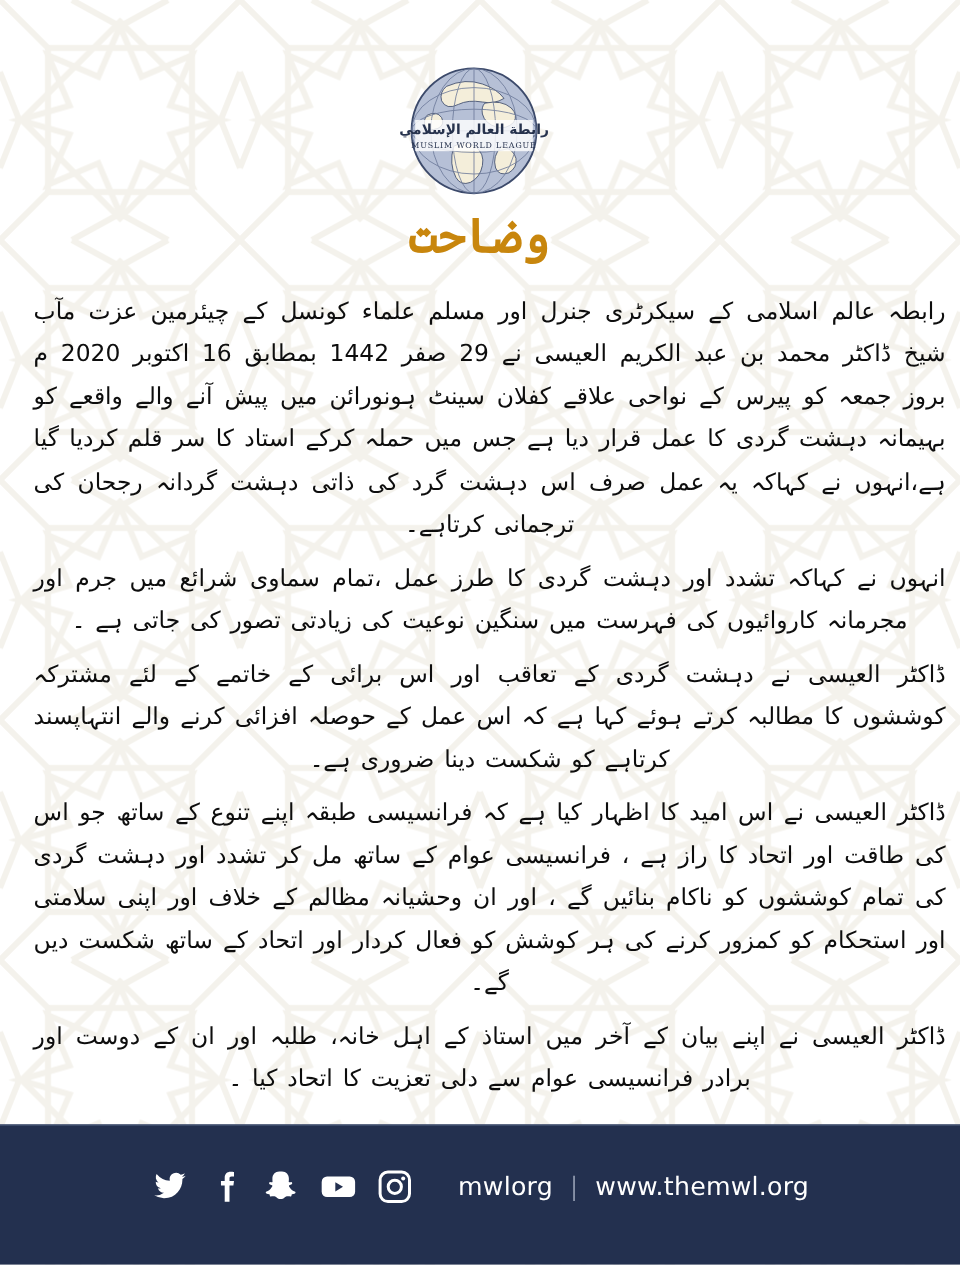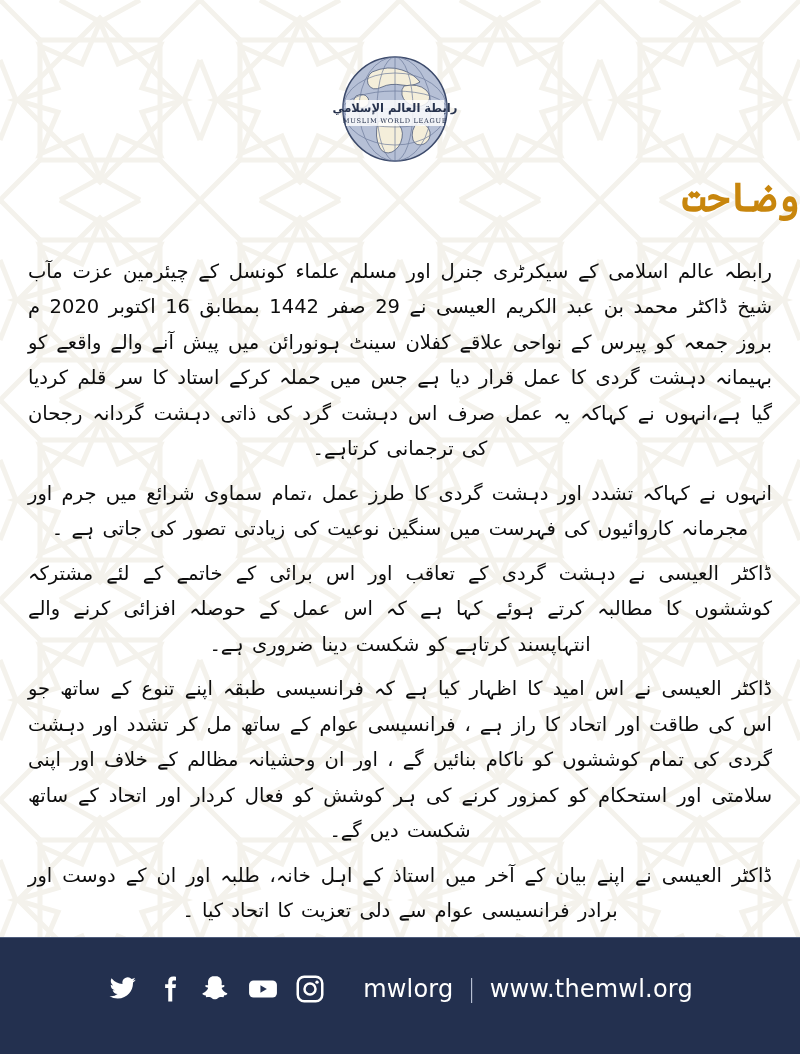--- a/index.html
+++ b/index.html
@@ -61,40 +61,39 @@
     position: relative;
   }
   .logo svg { display: block; }
 
   
   .doc-title {
     position: absolute;
     top: 172px;
     left: 0;
     right: 0;
-    text-align: right;
-    font-family: Liberation Sans, sans-serif;
+    text-align: center;
+    font-family: Liberation Serif, serif;
     font-size: 40px;
     line-height: 1.25;
     font-weight: 700;
     color: #c8860d;
     letter-spacing: 0.5px;
     direction: rtl;
   }
 
   
   .body-copy {
     position: absolute;
     top: 242px;
     left: 28px;
-    right: 28px;
+    right: 12px;
     direction: rtl;
     text-align: justify;
     text-align-last: center;
-    margin-top: 12px;
   }
   .para {
     font-family: "DejaVu Sans", "Liberation Sans", sans-serif;
     font-size: 19.5px;
     line-height: 1.82;
     color: #0d0d0d;
     margin: 0 0 9px 0;
     direction: rtl;
     text-align: justify;
     word-spacing: 2px;
@@ -138,21 +137,21 @@
   }
   .social-ico svg { display: block; fill: #ffffff; }
 
   .footer-links {
     display: flex;
     align-items: center;
     gap: 14px;
     margin-left: 22px;
     color: #ffffff;
     font-family: "DejaVu Sans", "Liberation Sans", sans-serif;
-    font-size: 24px;
+    font-size: 21px;
     letter-spacing: 0.2px;
   }
   .footer-links a,
   .footer-links span.link {
     color: #ffffff;
     text-decoration: none;
     cursor: pointer;
   }
   .sep {
     color: #b9c2d4;

